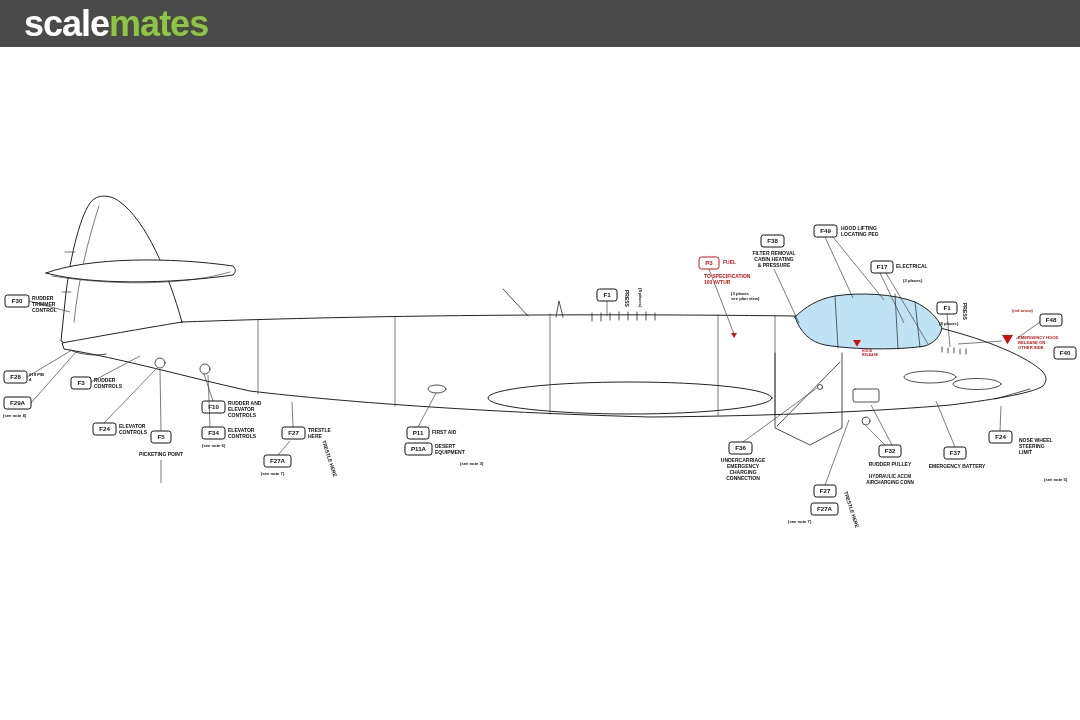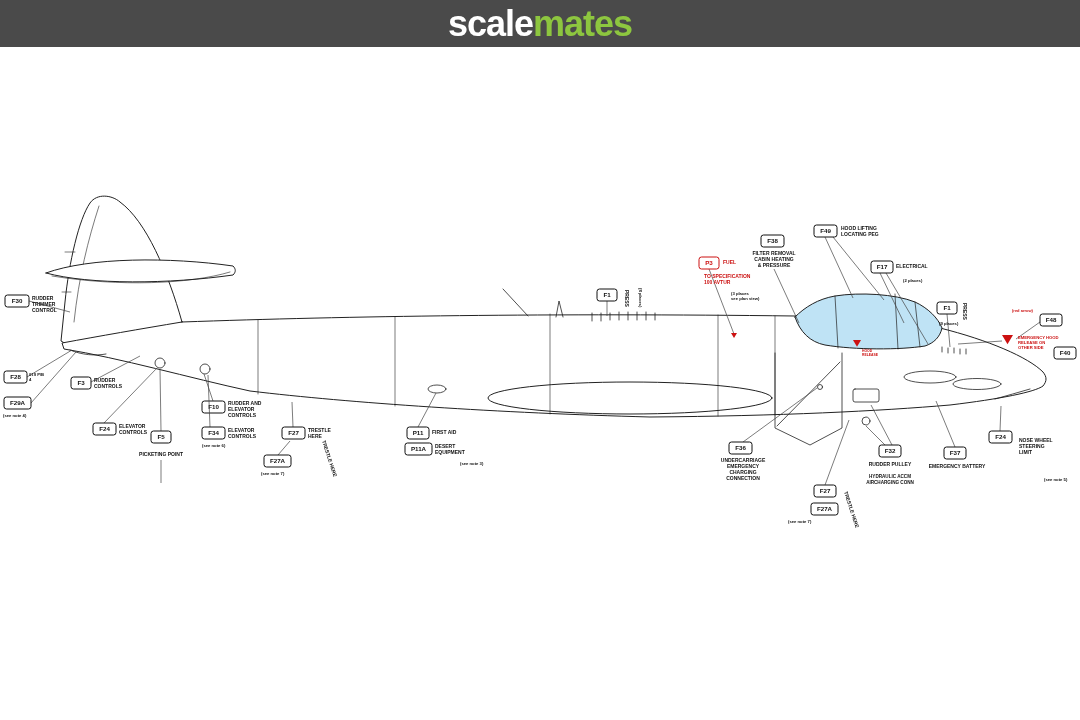--- a/index.html
+++ b/index.html
@@ -1,18 +1,18 @@
 <!DOCTYPE html>
 <html style="--header-bg: #4a4a4a; --logo-scale: #ffffff; --logo-mates: #8dc63f;"><head>
 <meta charset="utf-8">
 <style>
   html,body{margin:0;padding:0;background:#ffffff;}
   .page{position:relative;width:1080px;height:720px;overflow:hidden;background:#fff;}
   .header{position:absolute;top:0;left:0;right:0;height:47px;background:var(--header-bg,#4a4a4a);
-          z-index:5;display:flex;justify-content:center;align-items:center;padding:0 24px;box-sizing:border-box;}
+          z-index:5;display:flex;justify-content:flex-start;align-items:center;padding:0 24px;box-sizing:border-box;}
   .logo{font-family:"Liberation Sans",sans-serif;font-weight:bold;font-size:36px;
         color:var(--logo-scale,#ffffff);letter-spacing:-1px;line-height:1;cursor:pointer;}
   .logo .mates{color:var(--logo-mates,#8dc63f);}
   #diagram-svg{position:absolute;top:0;left:0;width:1080px;height:720px;z-index:1;}
   #diagram-svg text{font-family:"Liberation Sans",sans-serif;}
 </style>
 </head>
 <body>
 
 <div class="page">

